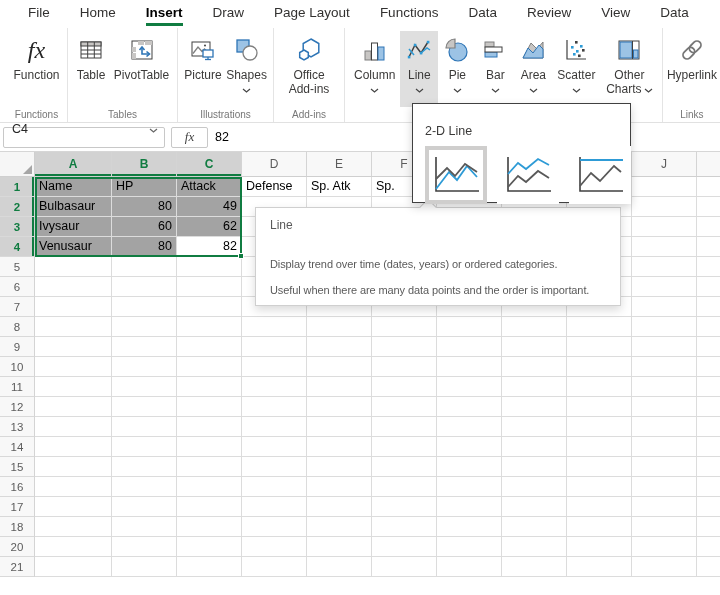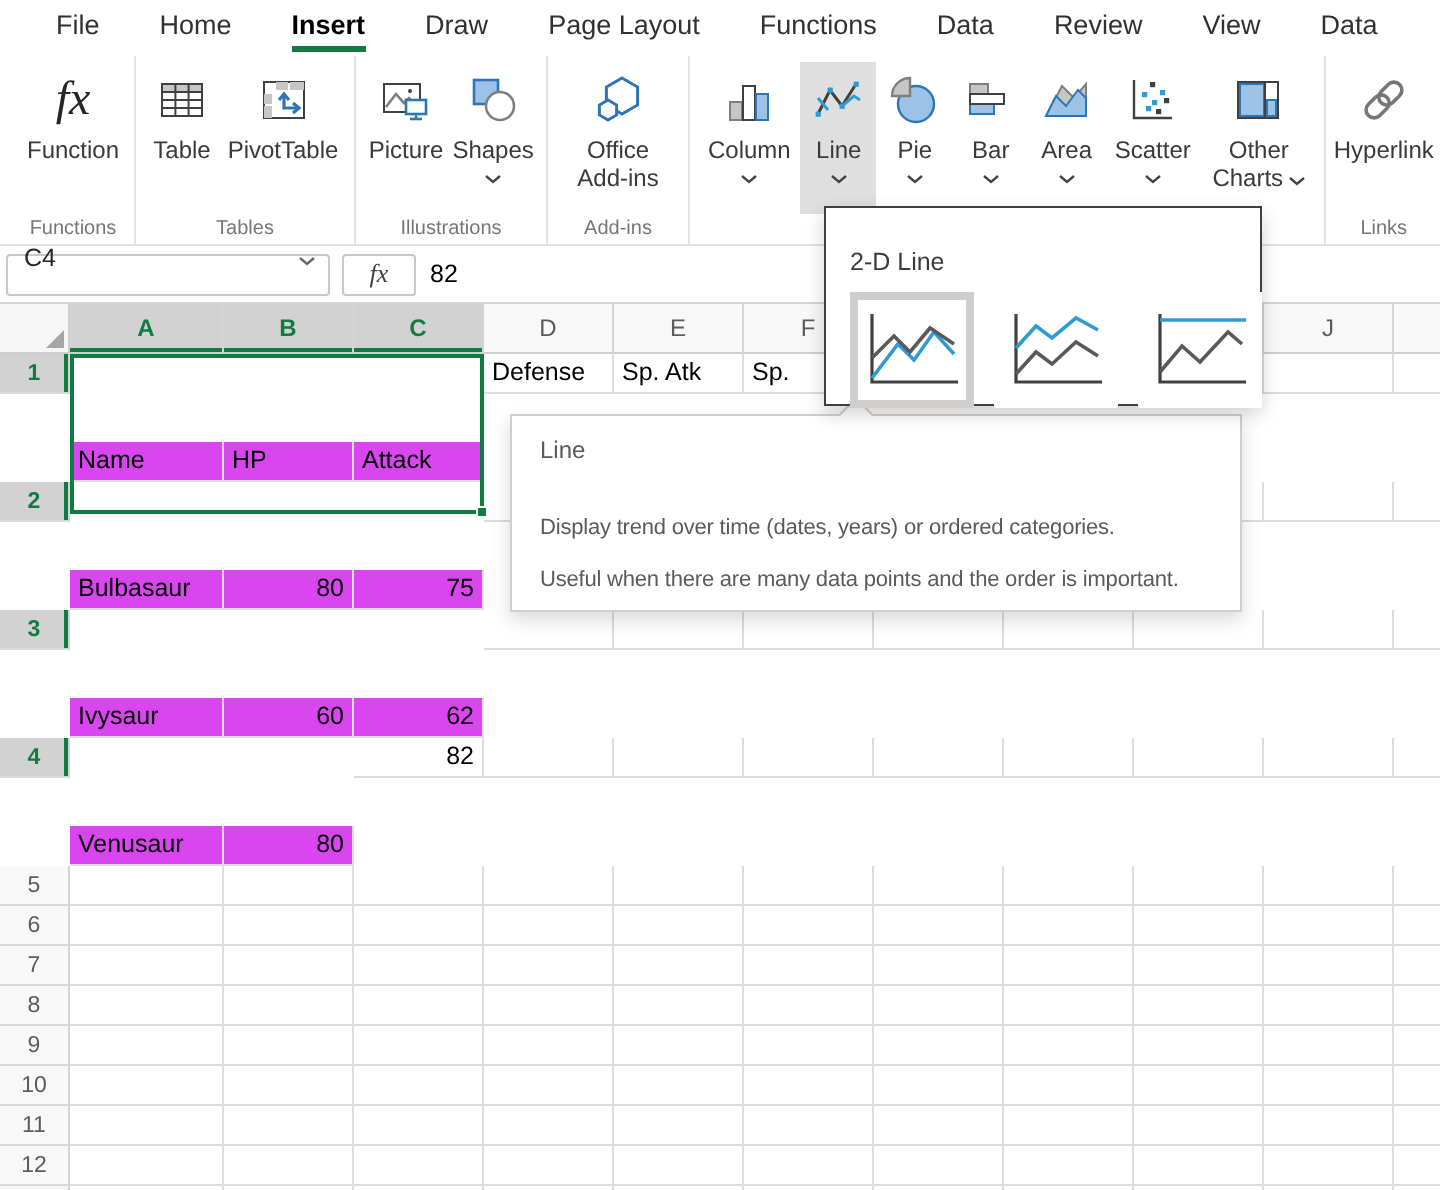--- a/index.html
+++ b/index.html
@@ -39,21 +39,21 @@
   
   .sheet { position:relative; height:443px; overflow:hidden; background:#fff; }
   .grid-row { display:flex; }
   .corner-cell { position:relative; width:35px; min-width:35px; height:25px; background:#f6f6f6; border-right:1px solid #cfcfcf; border-bottom:1px solid #cfcfcf; }
   .corner-tri { position:absolute; right:2px; bottom:2px; width:0; height:0; border-bottom:9px solid #a6a6a6; border-left:9px solid transparent; }
   .colhead { height:25px; background:#f8f8f8; border-right:1px solid #d4d4d4; border-bottom:1px solid #cfcfcf; font-size:12px; color:#5c5c5c; display:flex; align-items:center; justify-content:center; }
   .colhead.sel { background:#d2d2d2; color:#107C41; font-weight:bold; box-shadow:inset 0 -2px 0 #107C41; }
   .rowhead { width:35px; min-width:35px; height:20px; background:#f8f8f8; border-right:1px solid #d4d4d4; border-bottom:1px solid #d9d9d9; font-size:11.5px; color:#5c5c5c; display:flex; align-items:center; justify-content:center; }
   .rowhead.sel { background:#d2d2d2; color:#107C41; font-weight:bold; box-shadow:inset -2px 0 0 #107C41; }
   .cell { height:20px; background:#fff; border-right:1px solid #dcdcdc; border-bottom:1px solid #dcdcdc; font-size:12.5px; color:#000; line-height:19px; padding:0 4px; overflow:hidden; white-space:nowrap; }
-  .cell.sel { background:#d946ef;margin-top:44px; }
+  .cell.sel { background:#a3a3a3; }
   .cell.active { background:#fff; }
   .cell.num { text-align:right; }
   .sel-border { position:absolute; left:35px; top:25px; width:207px; height:80px; border:2px solid #107C41; pointer-events:none; }
   .fill-handle { position:absolute; right:-4px; bottom:-4px; width:6px; height:6px; background:#107C41; border:1px solid #fff; }
 
   
   .dropdown { position:absolute; left:412px; top:103px; width:219px; height:100px; background:#fff; border:1px solid #404040; box-shadow:0 4px 9px rgba(0,0,0,.18); z-index:20; padding:20px 10px 0 12px; }
   .dd-title { font-size:12.5px; color:#3b3a39; }
   .dd-options { display:flex; margin-top:8px; }
   .chart-opt { width:68px; height:58px; border:4px solid transparent; display:flex; align-items:center; justify-content:center; margin-right:10px; background:#fff; }
@@ -328,21 +328,21 @@
         <div class="cell" style="min-width: 65px; width: 65px;"></div>
         <div class="cell" style="min-width: 65px; width: 65px;"></div>
         <div class="cell" style="min-width: 65px; width: 65px;"></div>
         <div class="cell" style="min-width: 65px; width: 65px;"></div>
         <div class="cell" style="min-width: 65px; width: 65px;"></div>
       </div>
       <div class="grid-row">
         <div class="rowhead sel">2</div>
         <div class="cell sel" style="min-width: 77px; width: 77px;">Bulbasaur</div>
         <div class="cell sel num" style="min-width: 65px; width: 65px;">80</div>
-        <div class="cell sel num" style="min-width: 65px; width: 65px;">75</div>
+        <div class="cell sel num" style="min-width: 65px; width: 65px;">49</div>
         <div class="cell" style="min-width: 65px; width: 65px;"></div>
         <div class="cell" style="min-width: 65px; width: 65px;"></div>
         <div class="cell" style="min-width: 65px; width: 65px;"></div>
         <div class="cell" style="min-width: 65px; width: 65px;"></div>
         <div class="cell" style="min-width: 65px; width: 65px;"></div>
         <div class="cell" style="min-width: 65px; width: 65px;"></div>
         <div class="cell" style="min-width: 65px; width: 65px;"></div>
         <div class="cell" style="min-width: 65px; width: 65px;"></div>
       </div>
       <div class="grid-row">

